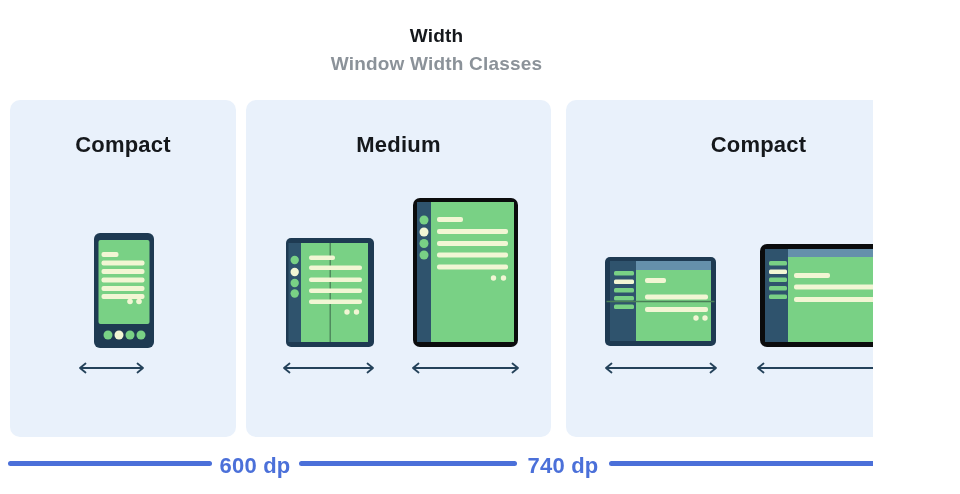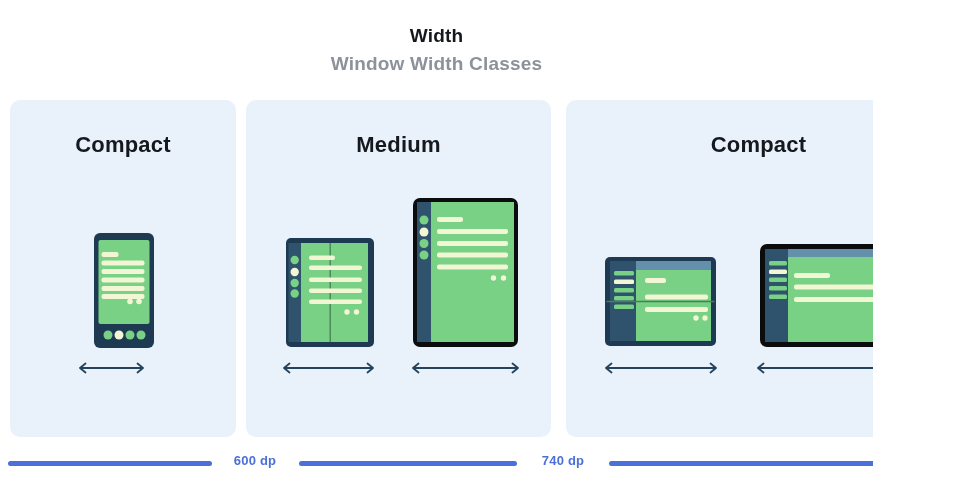--- a/index.html
+++ b/index.html
@@ -29,21 +29,21 @@
   #panel-medium{left:246px;width:305px;}
   #panel-expanded{left:566px;width:385px;}
   .panel-label{position:absolute;top:32px;left:0;width:100%;text-align:center;
     font-size:22px;font-weight:800;color:var(--title);letter-spacing:.2px;}
   .dev{position:absolute;display:block;}
   .arrow{position:absolute;top:261px;display:block;}
   .axis-seg{position:absolute;top:461px;height:5px;border-radius:3px;background:var(--axis-blue);}
   #axis-seg-1{left:8px;width:204px;}
   #axis-seg-2{left:299px;width:218px;}
   #axis-seg-3{left:609px;width:343px;}
-  .axis-label{position:absolute;top:453px;font-size:13px;font-weight:800;
+  .axis-label{position:absolute;top:453px;font-size:22px;font-weight:800;
     color:var(--axis-blue);text-align:center;letter-spacing:.2px;}
   #axis-label-600{left:216px;width:78px;}
   #axis-label-840{left:523px;width:80px;}
 </style>
 </head>
 <body>
 
 <div class="stage">
 
   <div class="hdr-title">Width</div>

